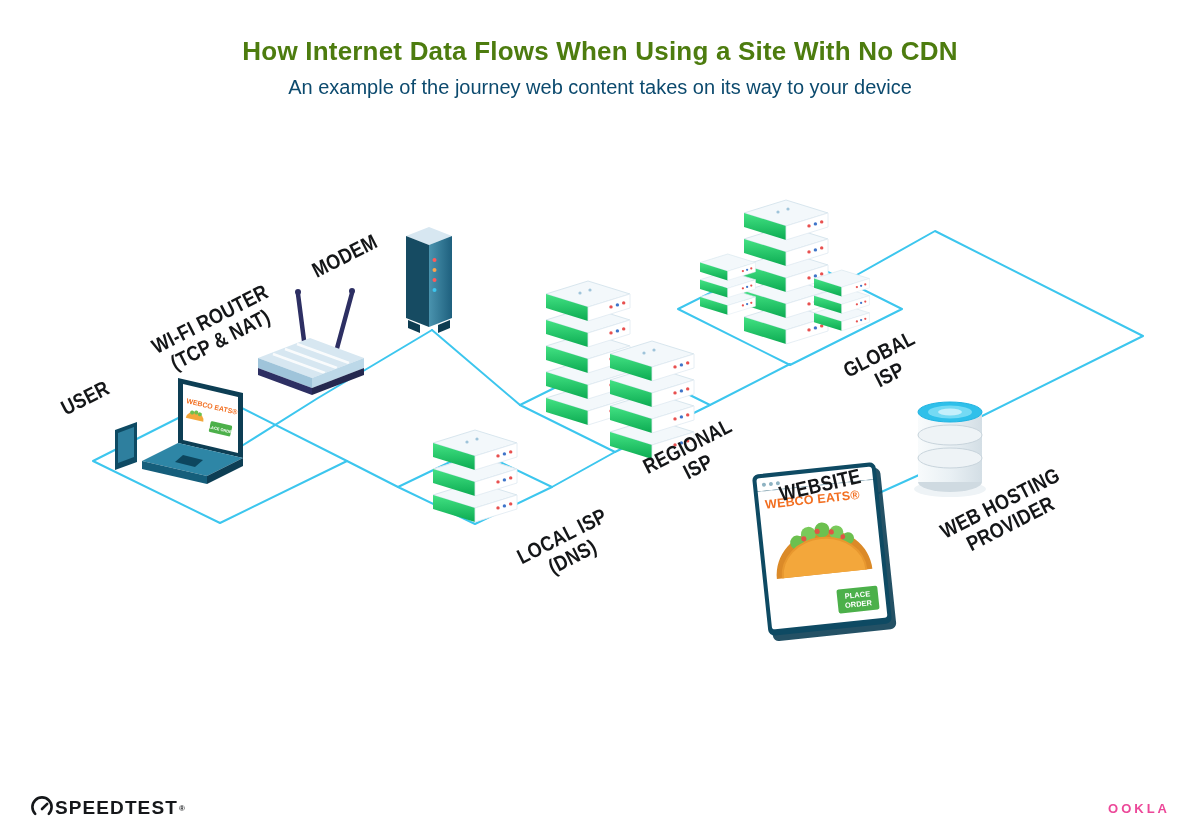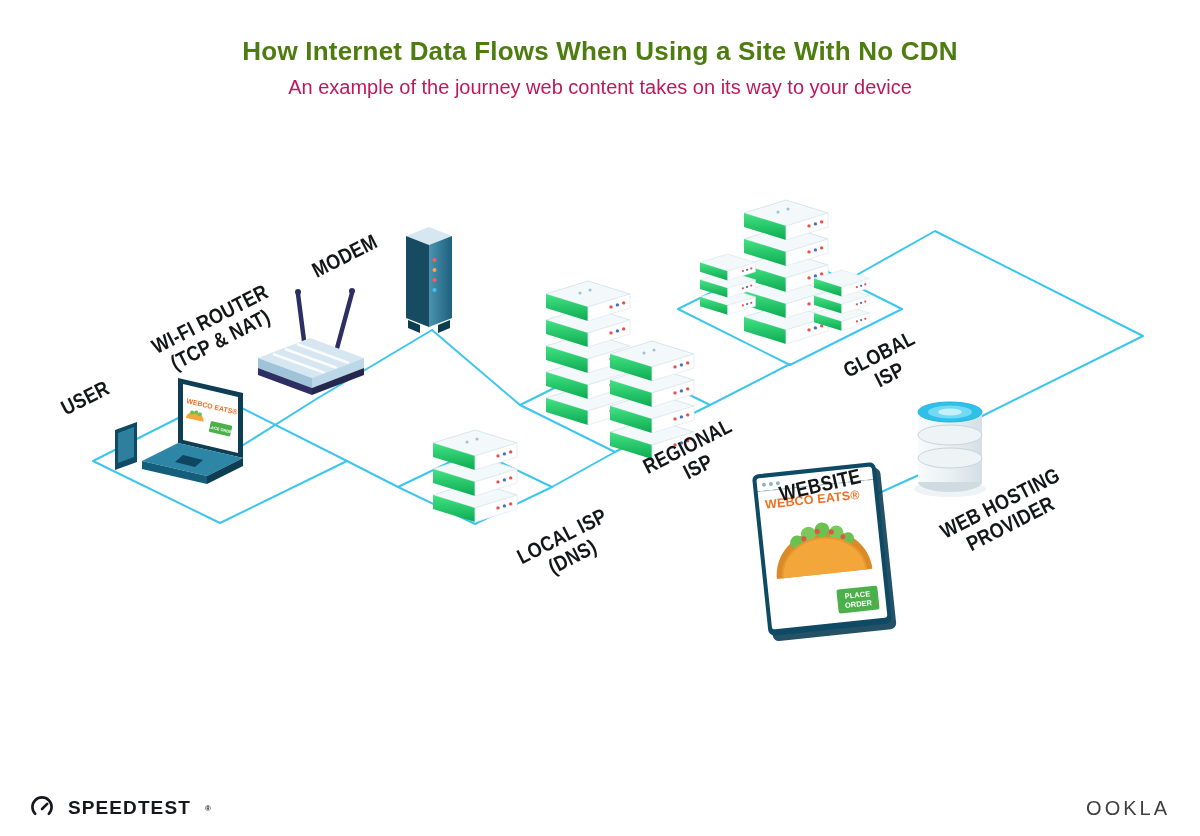--- a/index.html
+++ b/index.html
@@ -1,40 +1,40 @@
 <!DOCTYPE html>
 <html><head>
 <meta charset="utf-8">
 <style>
   * { margin:0; padding:0; box-sizing:border-box; }
   html,body { background:#ffffff; }
   body { font-family:"Liberation Sans",sans-serif; }
   .canvas { position:relative; width:1200px; height:836px; background:#fff; overflow:hidden; }
   .header { position:absolute; top:36px; left:0; width:100%; text-align:center; }
   .title { font-size:26px; font-weight:bold; color:#4d7c0f; letter-spacing:.2px; }
-  .subtitle { margin-top:9px; font-size:20px; color:#be185d; }
+  .subtitle { margin-top:9px; font-size:20px; color:#0c4a6e; }
   .abs { position:absolute; }
   svg text { font-family:"Liberation Sans",sans-serif; }
   .lbl { position:absolute; font-weight:bold; color:#141618; text-align:center; line-height:1.1;
          font-size:21px; letter-spacing:.3px; white-space:nowrap; transform:rotate(-27deg) scaleX(.85); }
   .lbl.tilt-light { transform:rotate(-13deg) scaleX(.85); }
   .browser { position:absolute; left:760px; top:468px; width:124px; height:162px; background:#0e4a63;
              border-radius:6px; padding:4px; transform:rotate(-6deg); box-shadow:4px 6px 0 rgba(12,62,84,.9); }
   .browser-top { background:#fff; border-radius:3px 3px 0 0; height:13px; display:flex; align-items:center; gap:3px; padding-left:5px; }
   .bdot { width:4px; height:4px; border-radius:50%; background:#8fb3c2; }
   .browser-body { background:#fff; height:139px; border-radius:0 0 3px 3px; padding:6px 6px 0; position:relative; border-top:1px solid #e3ecf1; }
   .site-brand { color:#f26f21; font-weight:bold; font-size:12.5px; letter-spacing:.2px; }
   .taco { display:block; margin:10px auto 0; }
   .order-btn { position:absolute; right:7px; bottom:9px; background:#4cb04a; color:#fff; font-weight:bold;
                font-size:7.5px; line-height:1.2; text-align:center; padding:3px 7px; border-radius:2px; display:flex; flex-direction:column; }
   .footer { position:absolute; left:30px; right:30px; bottom:16px; display:flex; justify-content:space-between; align-items:center; }
-  .speedtest { display:flex; align-items:center; gap:14px; }
+  .speedtest { display:flex; align-items:center; gap:1px; }
   .speedtest-text { font-size:19px; font-weight:bold; letter-spacing:1.1px; color:#15171a; }
   .mark { font-size:8px; vertical-align:top; color:#15171a; font-weight:bold; }
-  .ookla-text { font-size:20px; font-weight:normal; letter-spacing:3px; color:#404040; }
+  .ookla-text { font-size:13px; font-weight:bold; letter-spacing:3px; color:#ec4899; }
 </style>
 </head>
 <body>
 
 <div class="canvas">
 
   <svg width="0" height="0" style="position:absolute" aria-hidden="true">
     <defs>
       <linearGradient id="greenGrad" x1="0" y1="0" x2="0" y2="1">
         <stop offset="0" stop-color="#43e283"></stop>

